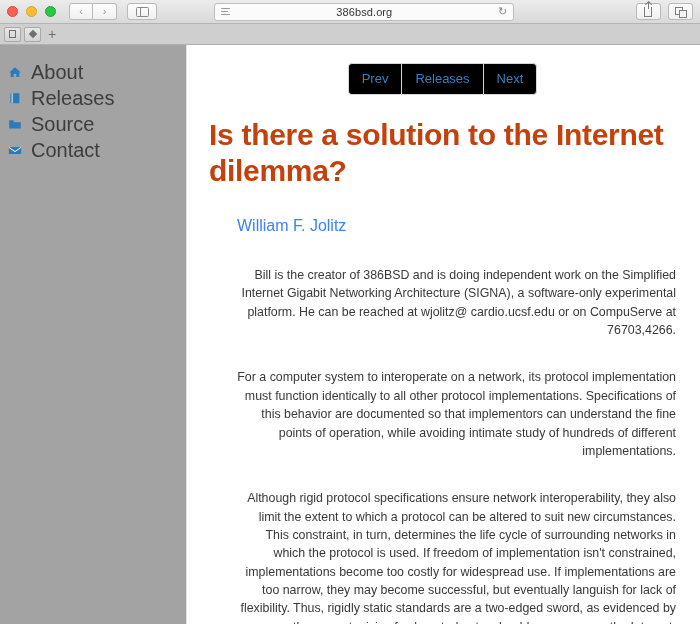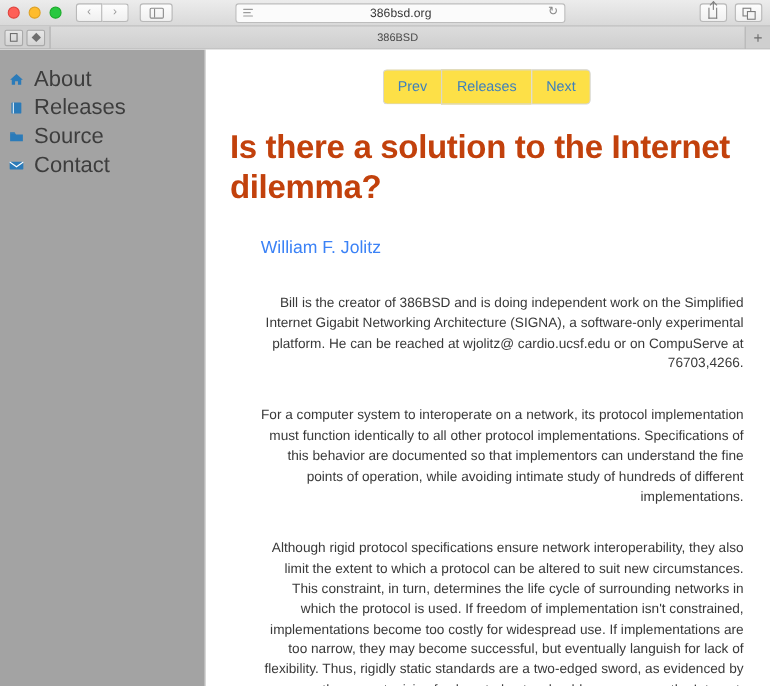--- a/index.html
+++ b/index.html
@@ -296,21 +296,21 @@
     display: flex;
     justify-content: center;
     padding-top: 18px;
   }
   .bs-group {
     display: inline-flex;
   }
   .bs-btn {
     font-size: 13px;
     color: #3c7fbf;
-    background: #fde047;
+    background: #000000;
     border: 1px solid #d6d6d6;
     border-right: none;
     padding: 6px 13px;
     line-height: 1.42;
     box-sizing: border-box;
   }
   .bs-btn:first-child { border-radius: 4px 0 0 4px; }
   .bs-btn:last-child { border-radius: 0 4px 4px 0; border-right: 1px solid #d6d6d6; }
 
   h1.article-title {
@@ -385,23 +385,20 @@
   </div>
 
   <div class="tabbar">
     <div class="tabbar-left">
       <div class="mini-btn">
         <span class="mini-glyph-book"></span>
       </div>
       <div class="mini-btn">
         <span class="mini-glyph-diamond"></span>
       </div>
-    </div>
-    <div class="tab">
-      <span>386BSD</span>
     </div>
     <div class="newtab">
       <span>+</span>
     </div>
   </div>
 
   <div class="page">
 
     <div class="sidebar">
 

